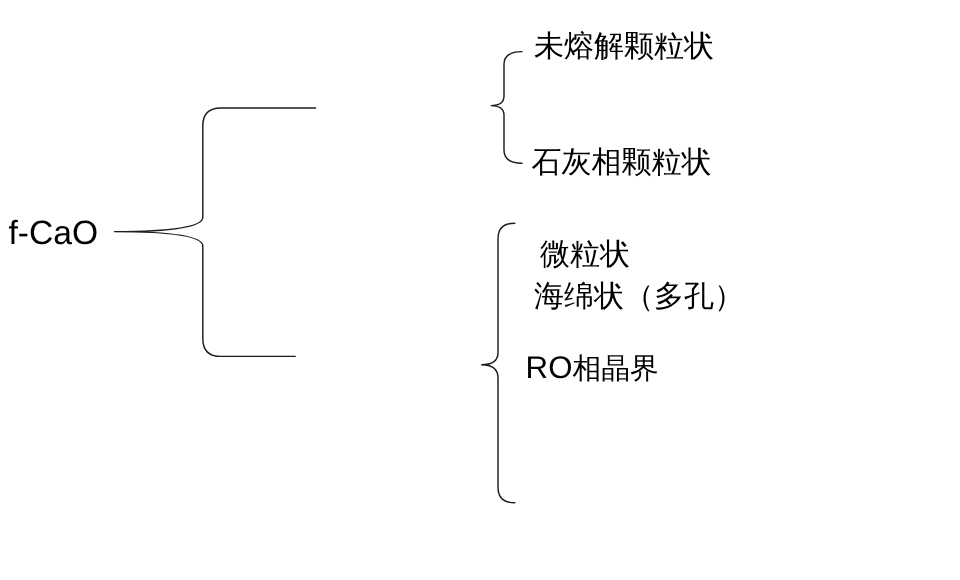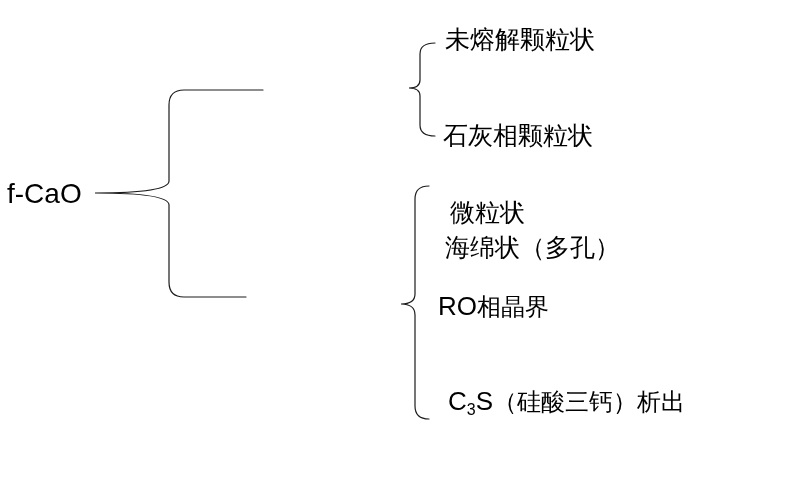--- a/index.html
+++ b/index.html
@@ -66,17 +66,14 @@
 
 
   <div class="lbl leaf cn" style="left:450px; top:176px;margin-top:24px;">微粒状</div>
 
   <div class="lbl" style="left:438px; top:293px;">
     <span class="latin">RO</span><span class="cn">相晶界</span>
   </div>
 
   <div class="lbl leaf cn" style="left:445px; top:235px;">海绵状（多孔）</div>
 
-  <div class="lbl" style="left:448px; top:388px;">
-    <span class="latin">C</span><span class="subscript">3</span><span class="latin">S</span><span class="cn">（硅酸三钙）析出</span>
-  </div>
 
 </div>
 
 </body></html>

